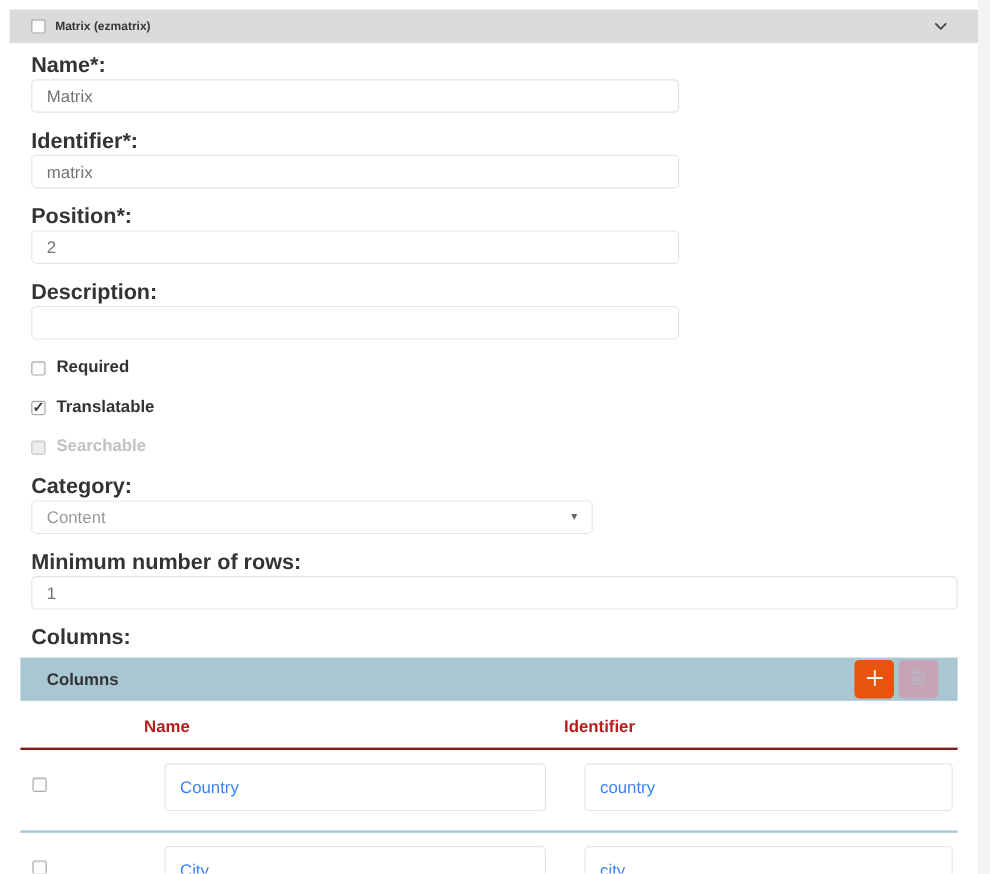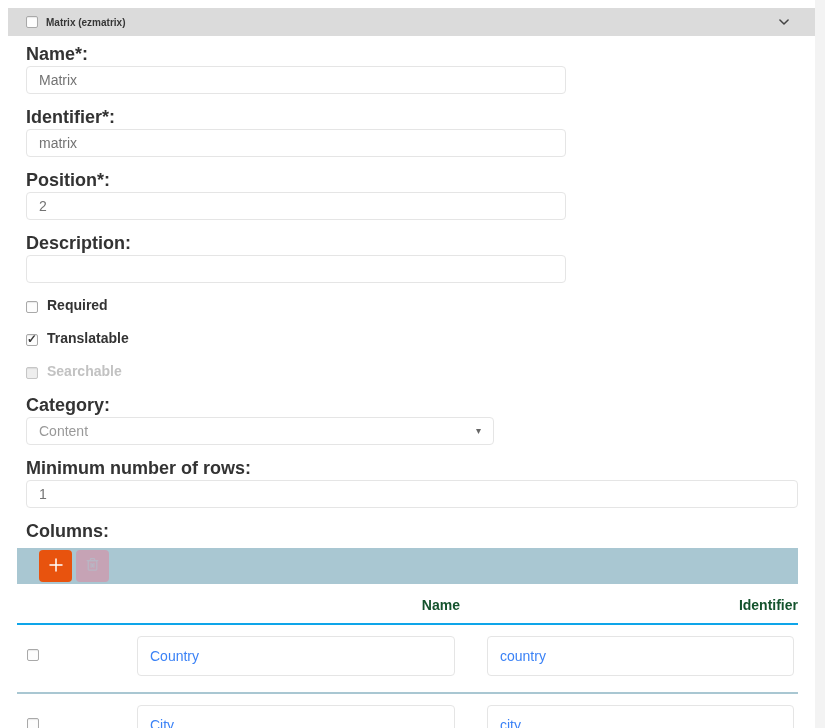--- a/index.html
+++ b/index.html
@@ -96,23 +96,23 @@
   .bar-btn {
     width: 33px; height: 32px; border: none; border-radius: 4px;
     display: flex; align-items: center; justify-content: center;
     cursor: pointer; padding: 0;
   }
   .bar-btn.add { background: #e8530e; margin-right: 4px; }
   .bar-btn.del { background: #c6a3b5; cursor: default; }
 
   table.cols { width: 100%; border-collapse: collapse; }
   table.cols th {
-    text-align: right; font-size: 14px; font-weight: bold; color: #14532d;
+    text-align: left; font-size: 14px; font-weight: bold; color: #b91c1c;
     padding: 13px 0 10px 10px;
-    border-bottom: 2px solid #0ea5e9;
+    border-bottom: 2px solid #7f1d1d;
   }
   table.cols td {
     padding: 11px 0 16px 10px;
     border-bottom: 2px solid #a9c7d2;
     vertical-align: middle;
   }
   table.cols tr:last-child td { border-bottom: none; }
   .col-check { width: 93px; }
   .col-name { width: 350px; }
   td.cell-check { padding-left: 27px; }
@@ -190,20 +190,21 @@
     </div>
 
     <div class="field" style="margin-bottom:0;">
       <label style="margin-bottom:0;">Columns:</label>
     </div>
   </div>
 
   <div class="columns-section">
 
     <div class="columns-bar">
+      <span class="bar-title">Columns</span>
       <button class="bar-btn add">
         <span>
           <svg width="18" height="18" viewBox="0 0 24 24" fill="none" stroke="#ffffff" stroke-width="2" stroke-linecap="round">
               <line x1="12" y1="4" x2="12" y2="20"></line>
               <line x1="4" y1="12" x2="20" y2="12"></line>
             </svg>
         </span>
       </button>
       <button class="bar-btn del">
         <span>

